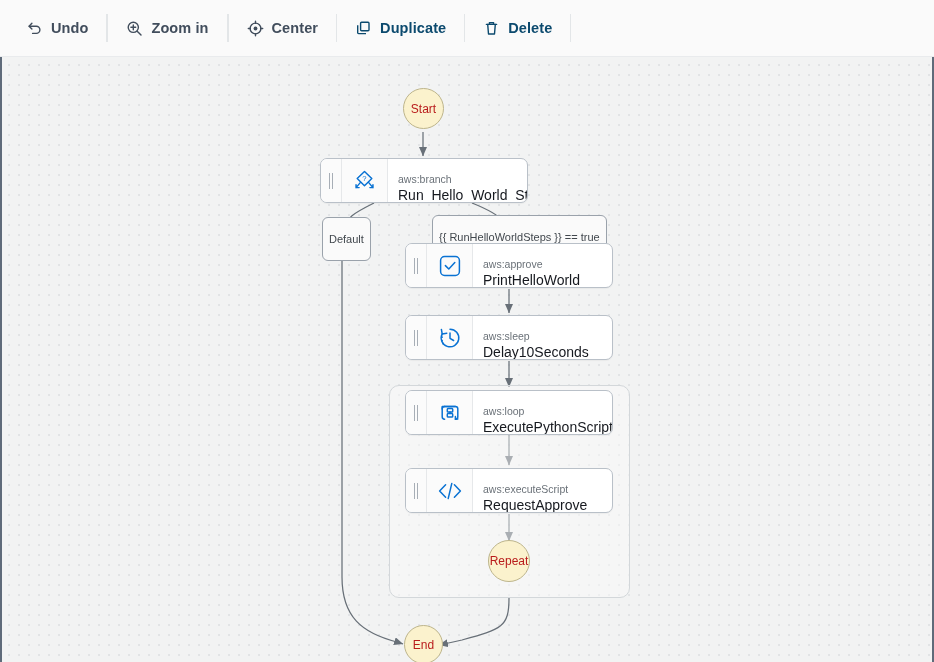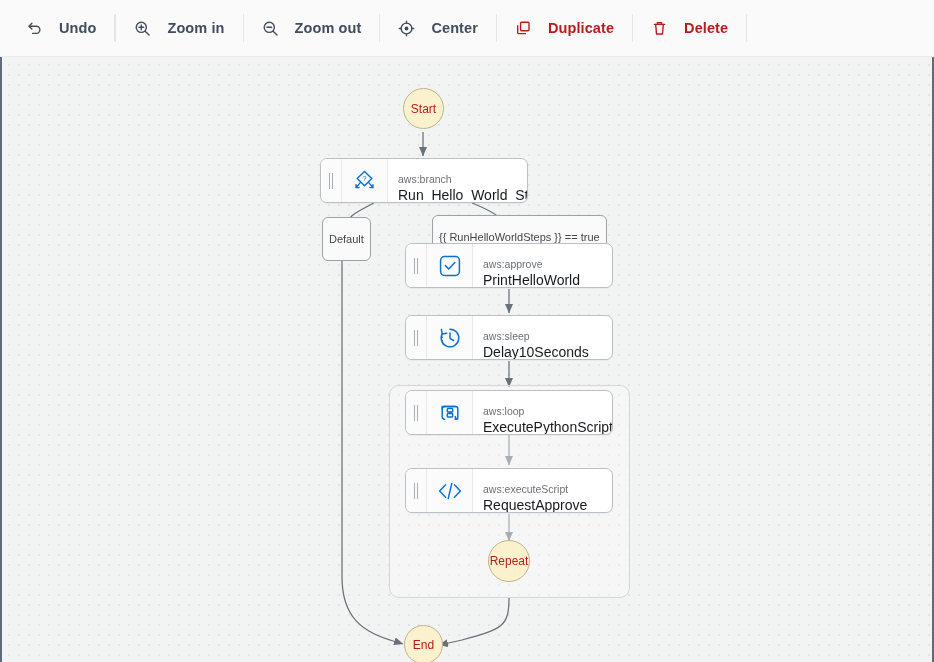--- a/index.html
+++ b/index.html
@@ -23,34 +23,34 @@
     height: 57px;
     background: #fafafa;
     border-bottom: 1px solid #e9ebed;
     display: flex;
     align-items: center;
     box-sizing: border-box;
   }
   .tb-btn {
     display: flex;
     align-items: center;
-    gap: 16px;
+    gap: 8px;
     height: 100%;
     padding: 0 18px;
     color: #414d5c;
     font-size: 14.5px;
     font-weight: bold;
     letter-spacing: 0.1px;
     cursor: pointer;
     user-select: none;
     white-space: nowrap;
   }
   .tb-btn.first { padding-left: 26px; }
   .tb-btn.disabled {
-    color: #b91c1c;
+    color: #0c4a6e;
     cursor: default;
   }
   .tb-sep {
     width: 1px;
     height: 28px;
     background: #e3e6e8;
     flex: 0 0 auto;
   }
   .tb-icon {
     display: inline-flex;
@@ -210,30 +210,20 @@
       <svg width="17" height="17" viewBox="0 0 17 17" fill="none" stroke="currentColor" stroke-width="1.4" stroke-linecap="round">
         <circle cx="7.3" cy="7.3" r="5.1"></circle>
         <path d="M11.2 11.2 15 15"></path>
         <path d="M7.3 4.9v4.8M4.9 7.3h4.8"></path>
       </svg>
     </span>
     <span>Zoom in</span>
   </div>
   <div class="tb-sep"></div>
 
-  <div class="tb-btn">
-    <span class="tb-icon">
-      <svg width="17" height="17" viewBox="0 0 17 17" fill="none" stroke="currentColor" stroke-width="1.4" stroke-linecap="round">
-        <circle cx="7.3" cy="7.3" r="5.1"></circle>
-        <path d="M11.2 11.2 15 15"></path>
-        <path d="M4.9 7.3h4.8"></path>
-      </svg>
-    </span>
-    <span>Zoom out</span>
-  </div>
   <div class="tb-sep"></div>
 
   <div class="tb-btn">
     <span class="tb-icon">
       <svg width="17" height="17" viewBox="0 0 17 17" fill="none" stroke="currentColor" stroke-width="1.4" stroke-linecap="round">
         <circle cx="8.5" cy="8.5" r="5.4"></circle>
         <circle cx="8.5" cy="8.5" r="1.9" fill="currentColor" stroke="none"></circle>
         <path d="M8.5 1.3v2.1M8.5 13.6v2.1M1.3 8.5h2.1M13.6 8.5h2.1"></path>
       </svg>
     </span>

